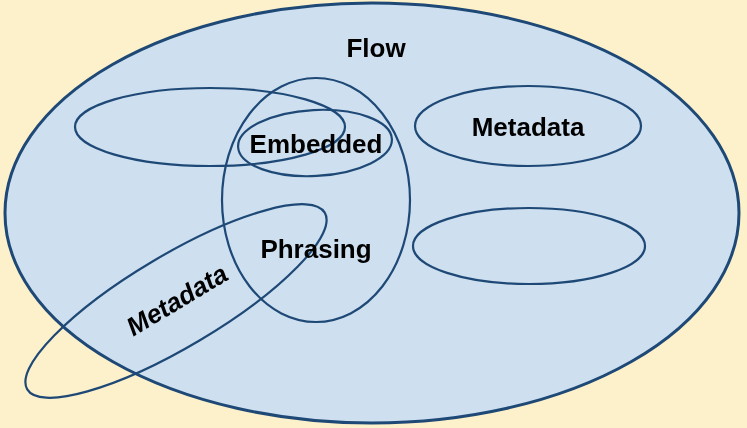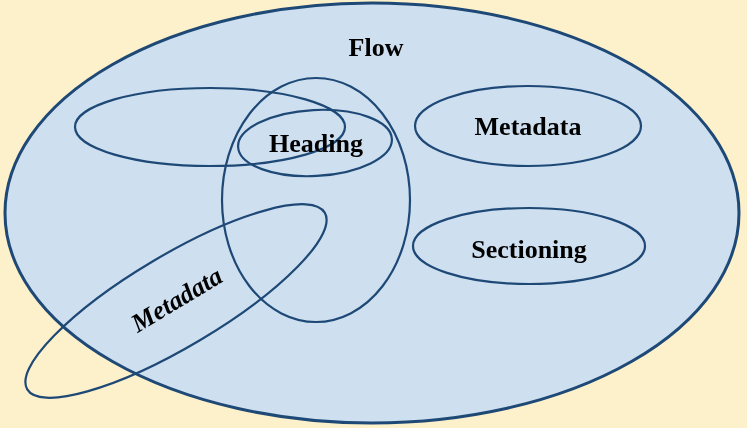--- a/index.html
+++ b/index.html
@@ -7,21 +7,20 @@
     width: 747px;
     height: 428px;
     overflow: hidden;
     font-family: "Liberation Sans", sans-serif;
     background: var(--background, #FDF1CB);
   }
   .stage {
     position: relative;
     width: 747px;
     height: 428px;
-    font-family: Liberation Serif, serif;
   }
   .stage svg { position: absolute; left: 0; top: 0; display: block; }
 
   .bg   { fill: var(--background, #FDF1CB); }
   .flow {
     fill: var(--flow_fill, #CEDFF0);
     stroke: var(--ellipse_stroke, #1E4976);
     stroke-width: 3;
   }
   .ring {
@@ -64,22 +63,22 @@
     <ellipse class="ring" cx="315" cy="143" rx="77" ry="33" transform="rotate(-3 315 143)"></ellipse>
 
     <ellipse class="ring" cx="528" cy="126" rx="113" ry="40"></ellipse>
 
     <ellipse class="ring" cx="529" cy="246" rx="116" ry="38"></ellipse>
   </svg>
 
   <div class="label" style="left:376px; top:48px">Flow</div>
 
 
-  <div class="label" style="left:316px; top:144px">Heading</div>
+  <div class="label" style="left:316px; top:144px">Embedded</div>
 
   <div class="label" style="left:528px; top:127px">Metadata</div>
 
+  <div class="label" style="left:316px; top:249px">Phrasing</div>
 
-  <div class="label" style="left:529px; top:250px">Sectioning</div>
 
   <div class="label rotated" style="left:177px; top:300px">Metadata</div>
 
 </div>
 
 </body></html>

